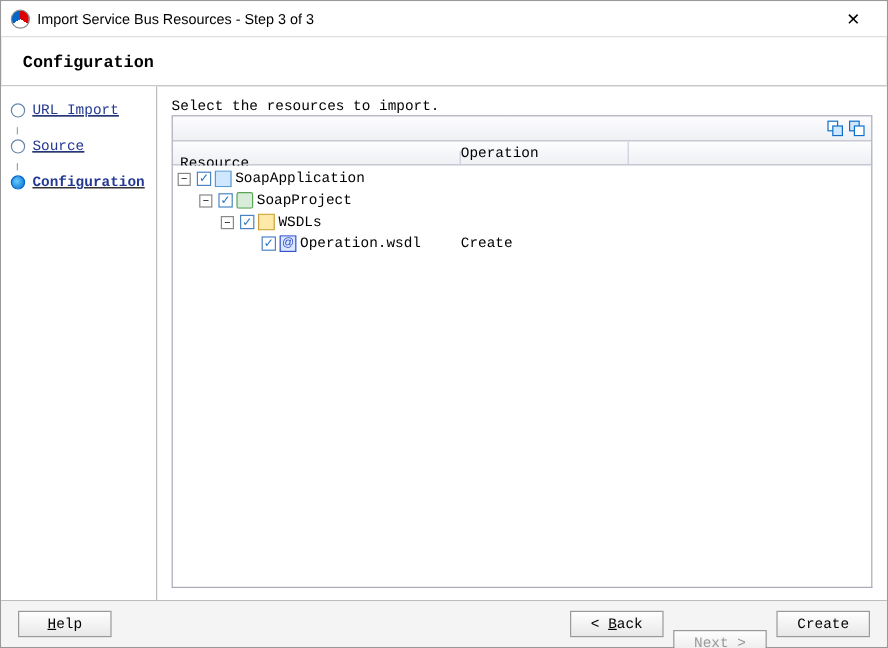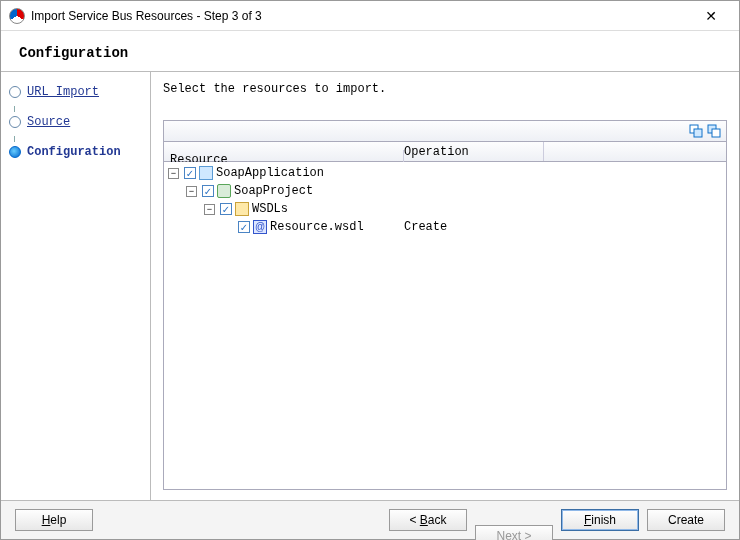--- a/index.html
+++ b/index.html
@@ -51,24 +51,25 @@
   }
   .body {
     flex: 1;
     display: flex;
     border-top: 1px solid #bbb;
     border-bottom: 1px solid #bbb;
     min-height: 0;
     background: #fff;
   }
   .sidebar {
-    width: 150px;
+    width: 130px;
     border-right: 1px solid #bbb;
     padding: 10px 6px;
     background: #fff;
+    text-decoration: underline;
   }
   .step {
     display: flex;
     align-items: center;
     padding: 3px 2px;
     margin-bottom: 4px;
     cursor: pointer;
   }
   .step .node {
     width: 12px; height: 12px;
@@ -87,21 +88,21 @@
     width: 1px; height: 6px; background: #8aa;
     margin-left: 7px;
   }
   .main {
     flex: 1;
     padding: 10px 12px;
     display: flex;
     flex-direction: column;
     min-width: 0;
   }
-  .instruction { margin-bottom: 24px; }
+  .instruction { margin-bottom: 0; }
   .toolbar {
     height: 22px;
     border: 1px solid #aab;
     background: linear-gradient(#fdfdfe, #eef0f5);
     display: flex;
     justify-content: flex-end;
     align-items: center;
     gap: 2px;
     padding: 0 4px;
   }
@@ -179,21 +180,21 @@
     padding: 0 14px;
     gap: 8px;
     background: #f4f4f4;
   }
   .footer .spacer { flex: 1; }
   .btn {
     min-width: 78px;
     height: 22px;
     border: 1px solid #9a9a9a;
     background: linear-gradient(#fefefe, #e8e8e8);
-    font-family: Liberation Sans, sans-serif;
+    font-family: Liberation Mono, monospace;
     font-size: 12px;
     display: inline-flex;
     align-items: center;
     justify-content: center;
     cursor: pointer;
     padding: 0 8px;
   }
   .btn.disabled { color: #999; cursor: default; margin-top: 32px; }
   .btn.default { border: 1px solid #3b6ea5; box-shadow: 0 0 0 1px #8fb8e8 inset; }
   .mnemonic { text-decoration: underline; }
@@ -286,41 +287,38 @@
           </div>
           <div class="cell-op"></div>
           <div class="cell-url"></div>
         </div>
 
         <div class="tree-row">
           <div class="cell-res" style="padding-left:58px">
             <span class="twisty blank"></span>
             <span class="cb">✓</span>
             <span class="node-icon ic-wsdl">@</span>
-            <span>Resource.wsdl</span>
+            <span>Operation.wsdl</span>
           </div>
           <div class="cell-op">Create</div>
         </div>
 
       </div>
     </div>
   </div>
 
   <div class="footer">
     <button class="btn">
       <span><span class="mnemonic">H</span><span>elp</span></span>
     </button>
     <span class="spacer"></span>
     <button class="btn">
       <span>&lt; <span class="mnemonic">B</span><span>ack</span></span>
     </button>
     <button class="btn disabled">
       <span><span class="mnemonic">N</span><span>ext</span> &gt;</span>
     </button>
-    <button class="btn default">
-      <span><span class="mnemonic">F</span><span>inish</span></span>
-    </button>
     <button class="btn">
       <span>Create</span>
     </button>
   </div>
 
 </div>
 
 </body></html>

